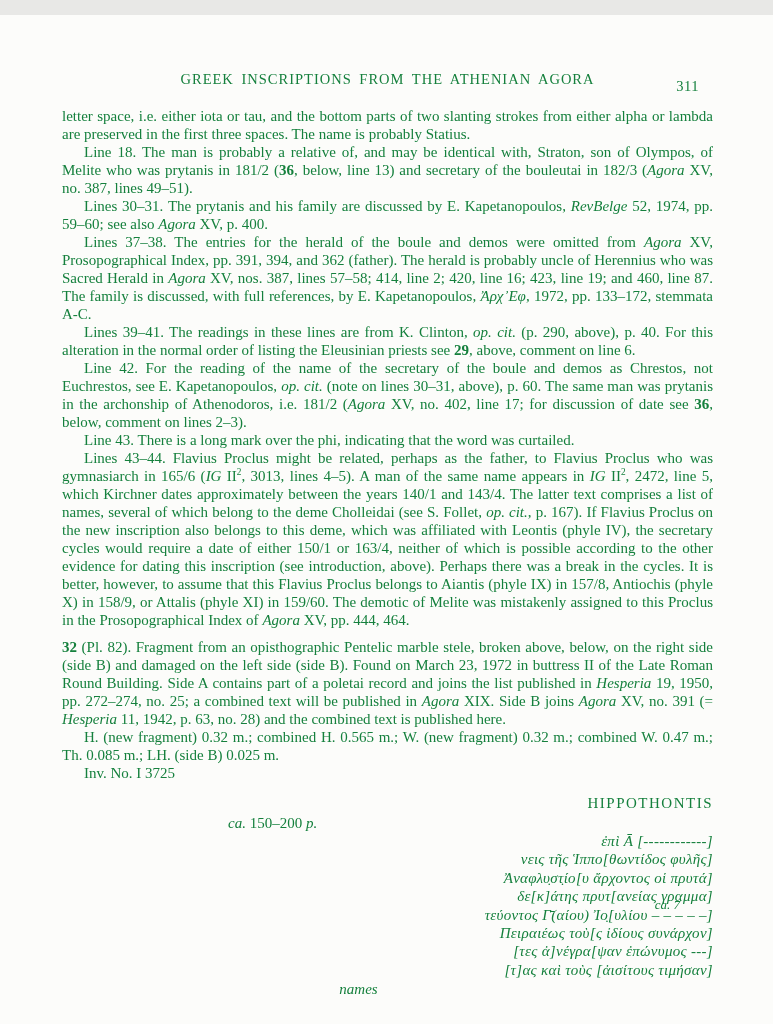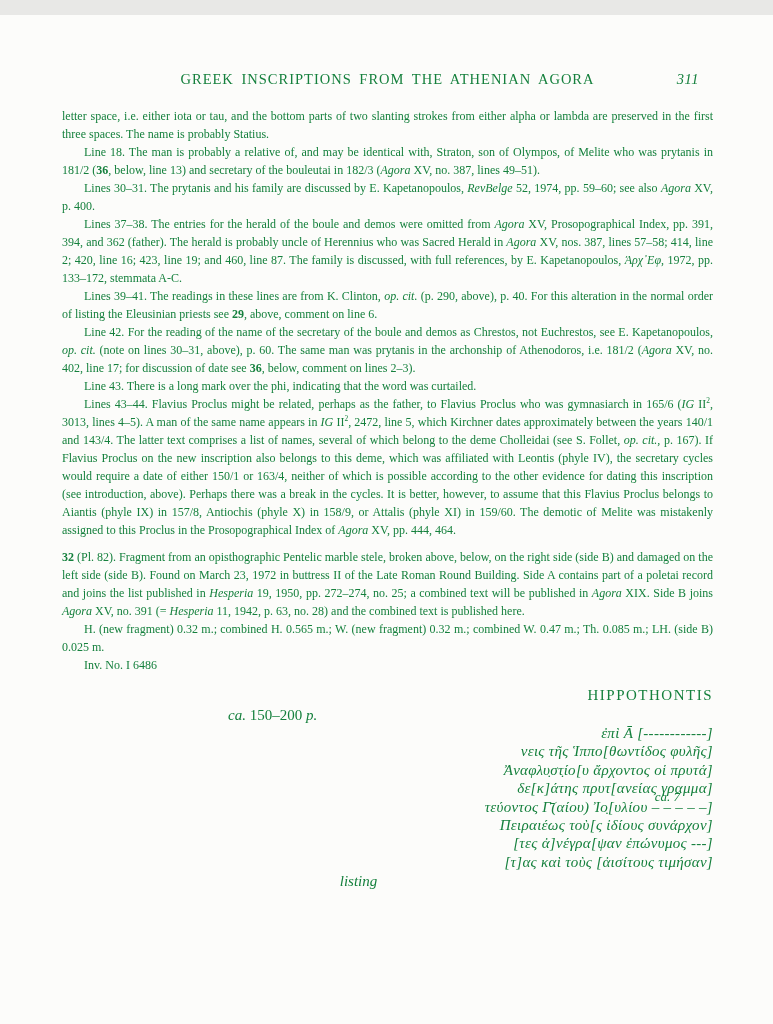--- a/index.html
+++ b/index.html
@@ -17,29 +17,28 @@
   .running-head{
     position:relative;
     text-align:center;
     font-size:14.5px;
     letter-spacing:1px;
     word-spacing:3px;
     white-space:nowrap;
   }
   .folio{
     position:absolute;
-    right:14px;top:0;
+    right:14px;top:7px;
     letter-spacing:0.5px;
     word-spacing:normal;
-    font-style:italic;
   }
   .body-text{margin-top:19px;}
   .para{
     margin:0;
-    font-size:12px;
+    font-size:15px;
     line-height:18px;
     text-align:justify;
   }
   .para.indent{text-indent:22px;}
   .para.space-before{margin-top:9px;}
   .para.no-justify{text-align:left;}
   .it{font-style:italic;}
   .bd{font-weight:bold;}
   .sup{vertical-align:super;font-size:0.62em;line-height:0;}
   .section-heading{
@@ -99,33 +98,33 @@
       <p class="para"><span class="">letter space, i.e. either iota or tau, and the bottom parts of two slanting strokes from either alpha or lambda are preserved in the first three spaces.  The name is probably Statius.</span></p>
       <p class="para indent"><span class="">Line 18.  The man is probably a relative of, and may be identical with, Straton, son of Olympos, of Melite who was prytanis in 181/2 (</span><span class="bd ">36</span><span class="">, below, line 13) and secretary of the bouleutai in 182/3 (</span><span class="it ">Agora</span><span class=""> XV, no. 387, lines 49–51).</span></p>
       <p class="para indent"><span class="">Lines 30–31.  The prytanis and his family are discussed by E. Kapetanopoulos, </span><span class="it ">RevBelge</span><span class=""> 52, 1974, pp. 59–60; see also </span><span class="it ">Agora</span><span class=""> XV, p. 400.</span></p>
       <p class="para indent"><span class="">Lines 37–38.  The entries for the herald of the boule and demos were omitted from </span><span class="it ">Agora</span><span class=""> XV, Prosopographical Index, pp. 391, 394, and 362 (father).  The herald is probably uncle of Herennius who was Sacred Herald in </span><span class="it ">Agora</span><span class=""> XV, nos. 387, lines 57–58; 414, line 2; 420, line 16; 423, line 19; and 460, line 87.  The family is discussed, with full references, by E. Kapetanopoulos, </span><span class="it ">Ἀρχ᾽Εφ</span><span class="">, 1972, pp. 133–172, stemmata A-C.</span></p>
       <p class="para indent"><span class="">Lines 39–41.  The readings in these lines are from K. Clinton, </span><span class="it ">op. cit.</span><span class=""> (p. 290, above), p. 40.  For this alteration in the normal order of listing the Eleusinian priests see </span><span class="bd ">29</span><span class="">, above, comment on line 6.</span></p>
       <p class="para indent"><span class="">Line 42.  For the reading of the name of the secretary of the boule and demos as Chrestos, not Euchrestos, see E. Kapetanopoulos, </span><span class="it ">op. cit.</span><span class=""> (note on lines 30–31, above), p. 60.  The same man was prytanis in the archonship of Athenodoros, i.e. 181/2 (</span><span class="it ">Agora</span><span class=""> XV, no. 402, line 17; for discussion of date see </span><span class="bd ">36</span><span class="">, below, comment on lines 2–3).</span></p>
       <p class="para indent"><span class="">Line 43.  There is a long mark over the phi, indicating that the word was curtailed.</span></p>
       <p class="para indent"><span class="">Lines 43–44.  Flavius Proclus might be related, perhaps as the father, to Flavius Proclus who was gymnasiarch in 165/6 (</span><span class="it ">IG</span><span class=""> II</span><span class="sup ">2</span><span class="">, 3013, lines 4–5).  A man of the same name appears in </span><span class="it ">IG</span><span class=""> II</span><span class="sup ">2</span><span class="">, 2472, line 5, which Kirchner dates approximately between the years 140/1 and 143/4.  The latter text comprises a list of names, several of which belong to the deme Cholleidai (see S. Follet, </span><span class="it ">op. cit.</span><span class="">, p. 167).  If Flavius Proclus on the new inscription also belongs to this deme, which was affiliated with Leontis (phyle IV), the secretary cycles would require a date of either 150/1 or 163/4, neither of which is possible according to the other evidence for dating this inscription (see introduction, above).  Perhaps there was a break in the cycles.  It is better, however, to assume that this Flavius Proclus belongs to Aiantis (phyle IX) in 157/8, Antiochis (phyle X) in 158/9, or Attalis (phyle XI) in 159/60.  The demotic of Melite was mistakenly assigned to this Proclus in the Prosopographical Index of </span><span class="it ">Agora</span><span class=""> XV, pp. 444, 464.</span></p>
       <p class="para space-before"><span class="bd ">32</span><span class=""> (Pl. 82).  Fragment from an opisthographic Pentelic marble stele, broken above, below, on the right side (side B) and damaged on the left side (side B).  Found on March 23, 1972 in buttress II of the Late Roman Round Building.  Side A contains part of a poletai record and joins the list published in </span><span class="it ">Hesperia</span><span class=""> 19, 1950, pp. 272–274, no. 25; a combined text will be published in </span><span class="it ">Agora</span><span class=""> XIX.  Side B joins </span><span class="it ">Agora</span><span class=""> XV, no. 391 (= </span><span class="it ">Hesperia</span><span class=""> 11, 1942, p. 63, no. 28) and the combined text is published here.</span></p>
       <p class="para indent"><span class="">H. (new fragment) 0.32 m.; combined H. 0.565 m.; W. (new fragment) 0.32 m.; combined W. 0.47 m.; Th. 0.085 m.; LH. (side B) 0.025 m.</span></p>
-      <p class="para indent no-justify"><span class="">Inv. No. I 6486</span></p>
+      <p class="para indent no-justify"><span class="">Inv. No. I 3725</span></p>
     </div>
 
   <div class="section-heading">HIPPOTHONTIS</div>
 
   <div class="date-line" id="date-line"><span class="it ">ca.</span><span class=""> 150–200 </span><span class="it ">p.</span></div>
 
   <div class="inscription" id="inscription">
       <div class="gline"><span class="">ἐπὶ Ᾱ [------------]</span></div>
       <div class="gline"><span class="">νεις τῆς Ἱππο[θωντίδος φυλῆς]</span></div>
       <div class="gline"><span class="">Ἀναφλυ̣στ̣ίο[υ ἄρχοντος οἱ πρυτά]</span></div>
       <div class="gline"><span class="">δε[κ]άτης πρυτ[ανείας γραμμα]</span></div>
       <div class="gline"><span class="">τεύοντος Γ̄(αίου) Ἰο̣[υλίου </span><span class="overwrap"><span class="over">ca. 7</span>– – –</span><span class=""> – –]</span></div>
       <div class="gline"><span class="">Πειραιέως τοὺ[ς ἰδίους συνάρχον]</span></div>
       <div class="gline"><span class="">[τες ἀ]νέγρα[ψαν ἐπώνυμος ---]</span></div>
       <div class="gline"><span class="">[τ]ας καὶ τοὺς [ἀισίτους τιμήσαν]</span></div>
     </div>
 
-  <div class="lacuna-line">listing</div>
+  <div class="lacuna-line">names</div>
 
 </div>
 
 </body></html>

